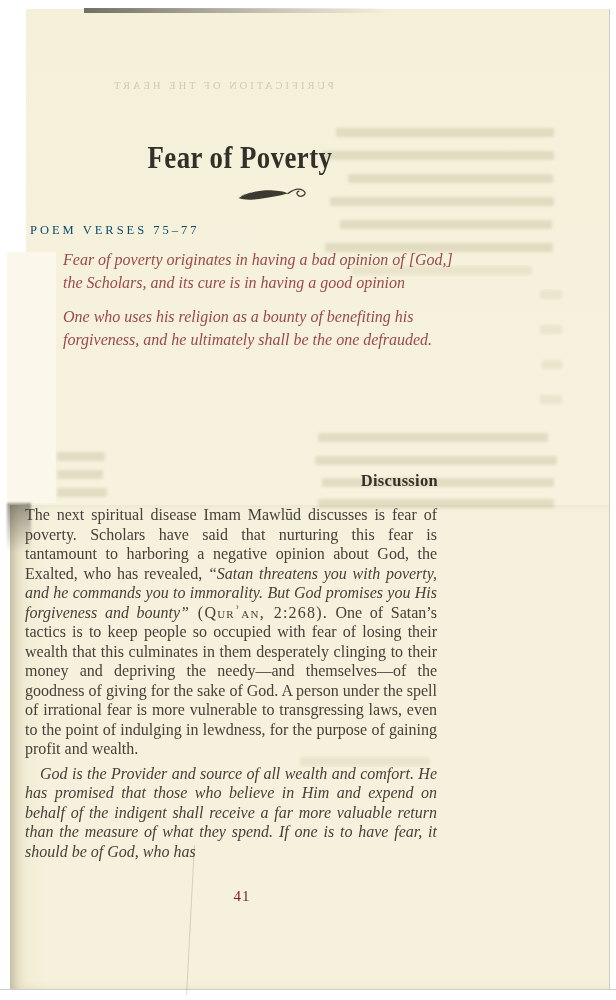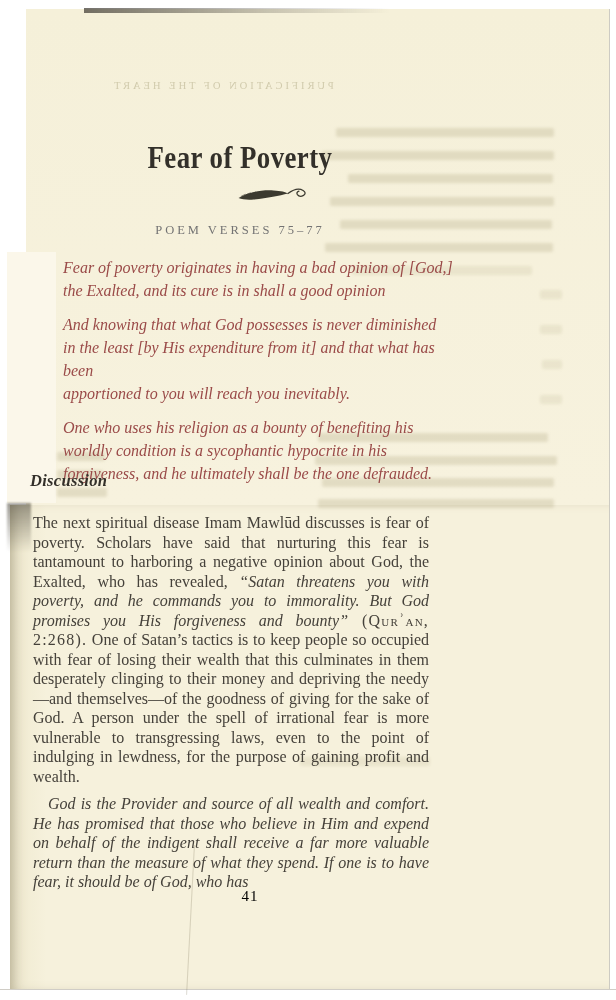--- a/index.html
+++ b/index.html
@@ -56,43 +56,43 @@
     font-size:10.5px; letter-spacing:3px; filter:blur(.6px);
   }
   
   .title {
     position:absolute; left:30px; top:117px; width:420px; text-align:center;
     font-size:32px; line-height:1.2; color:#33302a;
     transform:scaleX(.84); transform-origin:50% 50%; letter-spacing:.5px;
   }
   .flourish { position:absolute; left:237px; top:183px; width:76px; height:24px; }
   .kicker {
-    position:absolute; left:30px; top:223px; width:420px; text-align:center;
-    font-size:12.5px; letter-spacing:3px; color:#737373;
+    position:absolute; left:30px; top:223px; width:420px; text-align:left;
+    font-size:12.5px; letter-spacing:3px; color:#0c4a6e;
   }
-  .verses { position:absolute; left:63px; top:256px; width:402px; }
+  .verses { position:absolute; left:63px; top:248px; width:402px; }
   .verse { margin:0 0 11px 0; }
   .verse-line {
     font-style:italic; font-size:16px; line-height:23px; color:#9a4a48;
   }
   .discussion-heading {
-    position:absolute; left:30px; top:471px; width:420px; text-align:left;
-    font-weight:700; font-size:16.5px; color:#33302a; letter-spacing:.3px;font-style:italic;
+    position:absolute; left:18px; top:471px; width:420px; text-align:right;
+    font-weight:700; font-size:16.5px; color:#33302a; letter-spacing:.3px;
   }
   .body-text {
     position:absolute; left:25px; top:505px; width:412px;
     font-size:16px; line-height:19.5px; color:#45413a; text-align:justify;
   }
-  .body-text p { margin:8px; }
+  .body-text p { margin:0; }
   .body-text p + p { margin-top:5px; text-indent:15px;font-style:italic; }
   .quote-italic { font-style:italic; }
   .citation { font-variant:small-caps; letter-spacing:1.2px; }
   .page-number {
-    position:absolute; left:40px; top:888px; width:420px; text-align:center;
-    font-size:15px; color:#000000; letter-spacing:1px;
+    position:absolute; left:32px; top:888px; width:420px; text-align:center;
+    font-size:15px; color:#7f1d1d; letter-spacing:1px;
   }
 </style>
 </head>
 <body>
 
 <div class="stage">
 
   <div class="page-upper"></div>
   <div class="slip"></div>
   <div class="page-lower"></div>
@@ -129,30 +129,24 @@
     <path d="M2 19 C 14 12, 30 8, 48 9 C 58 9.5, 64 11, 67 13 C 56 16, 40 19, 22 21 C 14 21.7, 7 21, 2 19 Z" fill="#3c3a30"></path>
     <path d="M5 17 l6 -3 M11 15 l7 -3 M18 13.5 l7 -2.5" stroke="#3c3a30" stroke-width="0.8" fill="none"></path>
     <path d="M67 13 q 12 -9 20 -4 q 5 3.5 0.5 6.5 q -5 3 -8 -1 q -2 -3 2 -4.5" stroke="#3c3a30" stroke-width="1.7" fill="none" stroke-linecap="round"></path>
   </svg>
 
   <div class="kicker">POEM VERSES 75–77</div>
 
   <div class="verses">
     <div class="verse">
       <div class="verse-line">Fear of poverty originates in having a bad opinion of [God,]</div>
-      <div class="verse-line">the Exalted, and its cure is in shall a good opinion</div>
-    </div>
-    <div class="verse">
-      <div class="verse-line">And knowing that what God possesses is never diminished</div>
-      <div class="verse-line">in the least [by His expenditure from it] and that what has been</div>
-      <div class="verse-line">apportioned to you will reach you inevitably.</div>
+      <div class="verse-line">the Scholars, and its cure is in having a good opinion</div>
     </div>
     <div class="verse">
       <div class="verse-line">One who uses his religion as a bounty of benefiting his</div>
-      <div class="verse-line">worldly condition is a sycophantic hypocrite in his</div>
       <div class="verse-line">forgiveness, and he ultimately shall be the one defrauded.</div>
     </div>
   </div>
 
   <div class="discussion-heading">Discussion</div>
 
   <div class="body-text">
     <p><span>The next spiritual disease Imam Mawlūd discusses is fear of poverty. Scholars have said that nurturing this fear is tantamount to harboring a negative opinion about God, the Exalted, who has revealed, </span><span class="quote-italic">“Satan threatens you with poverty, and he commands you to immorality. But God promises you His forgiveness and bounty”</span><span class="citation"> (Qurʾan, 2:268).</span><span> One of Satan’s tactics is to keep people so occupied with fear of losing their wealth that this culminates in them desperately clinging to their money and depriving the needy—and themselves—of the goodness of giving for the sake of God. A person under the spell of irrational fear is more vulnerable to transgressing laws, even to the point of indulging in lewdness, for the purpose of gaining profit and wealth.</span></p>
     <p>God is the Provider and source of all wealth and comfort. He has promised that those who believe in Him and expend on behalf of the indigent shall receive a far more valuable return than the measure of what they spend. If one is to have fear, it should be of God, who has</p>
   </div>

